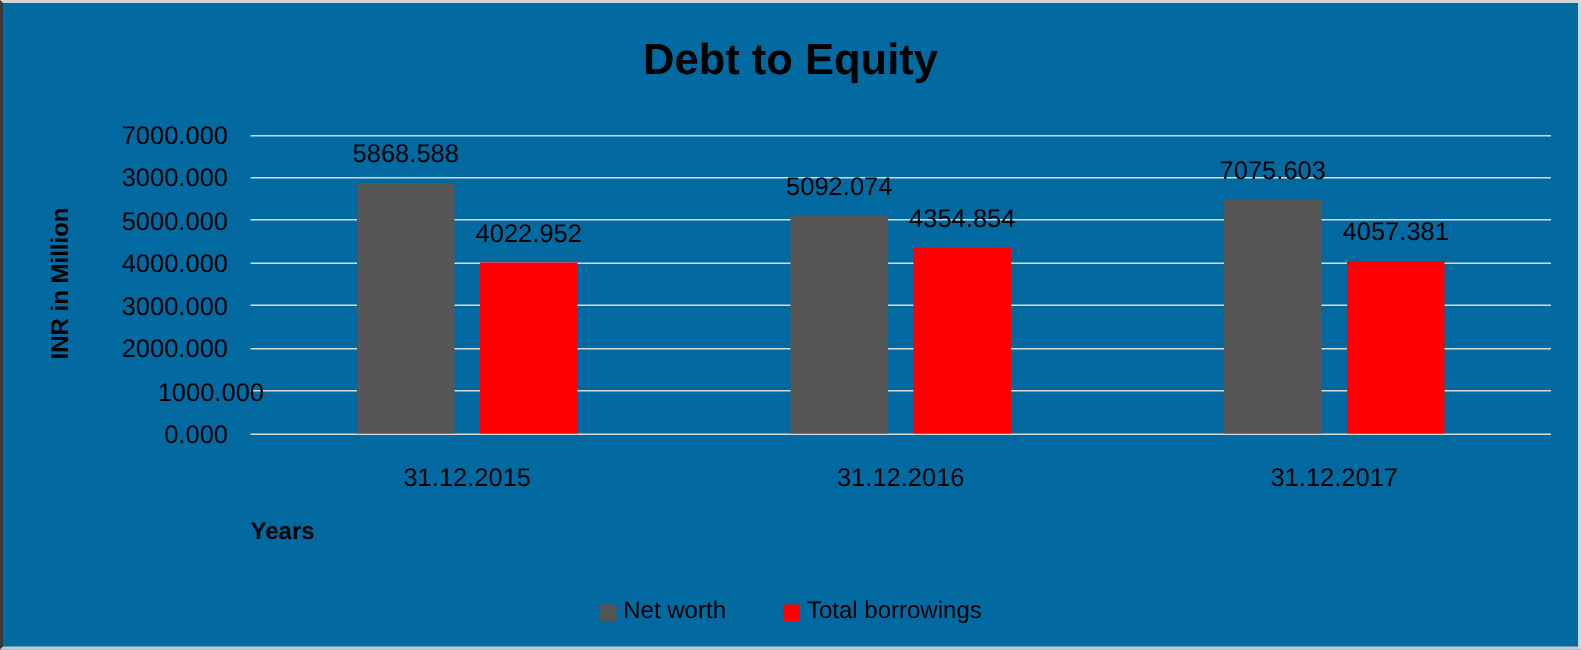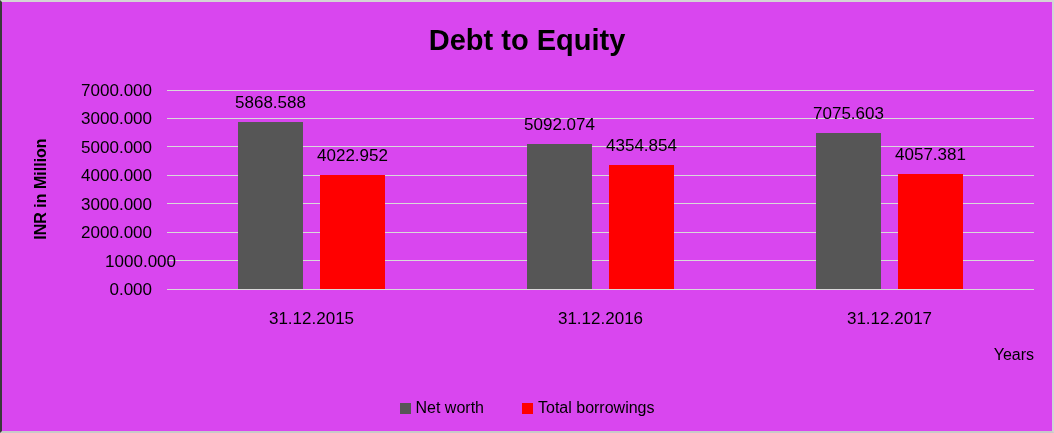--- a/index.html
+++ b/index.html
@@ -1,20 +1,20 @@
 <!DOCTYPE html>
 <html><head>
 <meta charset="utf-8">
 <style>
   html,body{margin:0;padding:0;background:#fff;}
   #chart{
     position:relative;
     width:1054px;height:433px;
     box-sizing:border-box;
-    background:#d946ef;
+    background:#0369a1;
     border-top:2px solid #d4d4d4;
     border-right:2px solid #d4d4d4;
     border-bottom:2px solid #c9c9c9;
     border-left:2px solid #3a3a3a;
     font-family:"Liberation Sans", sans-serif;
     color:#000;
     overflow:hidden;
   }
   .title{
     position:absolute;left:0;top:22px;width:100%;
@@ -40,21 +40,21 @@
   .ytick{
     position:absolute;left:0;width:150px;text-align:right;
     font-size:17px;line-height:19px;
   }
   .xtick{
     position:absolute;top:307px;width:220px;text-align:center;
     font-size:17px;line-height:20px;
   }
   .x-axis-title{
     position:absolute;left:165px;top:344px;width:867px;
-    text-align:right;font-size:16px;
+    text-align:left;font-size:16px;font-weight:bold;
   }
   .legend{
     position:absolute;left:0;top:397px;width:100%;
     display:flex;justify-content:center;align-items:center;gap:38px;
   }
   .legend-item{display:flex;align-items:center;gap:5px;font-size:16px;}
   .legend-swatch{width:11px;height:11px;display:inline-block;}
 </style>
 </head>
 <body>

